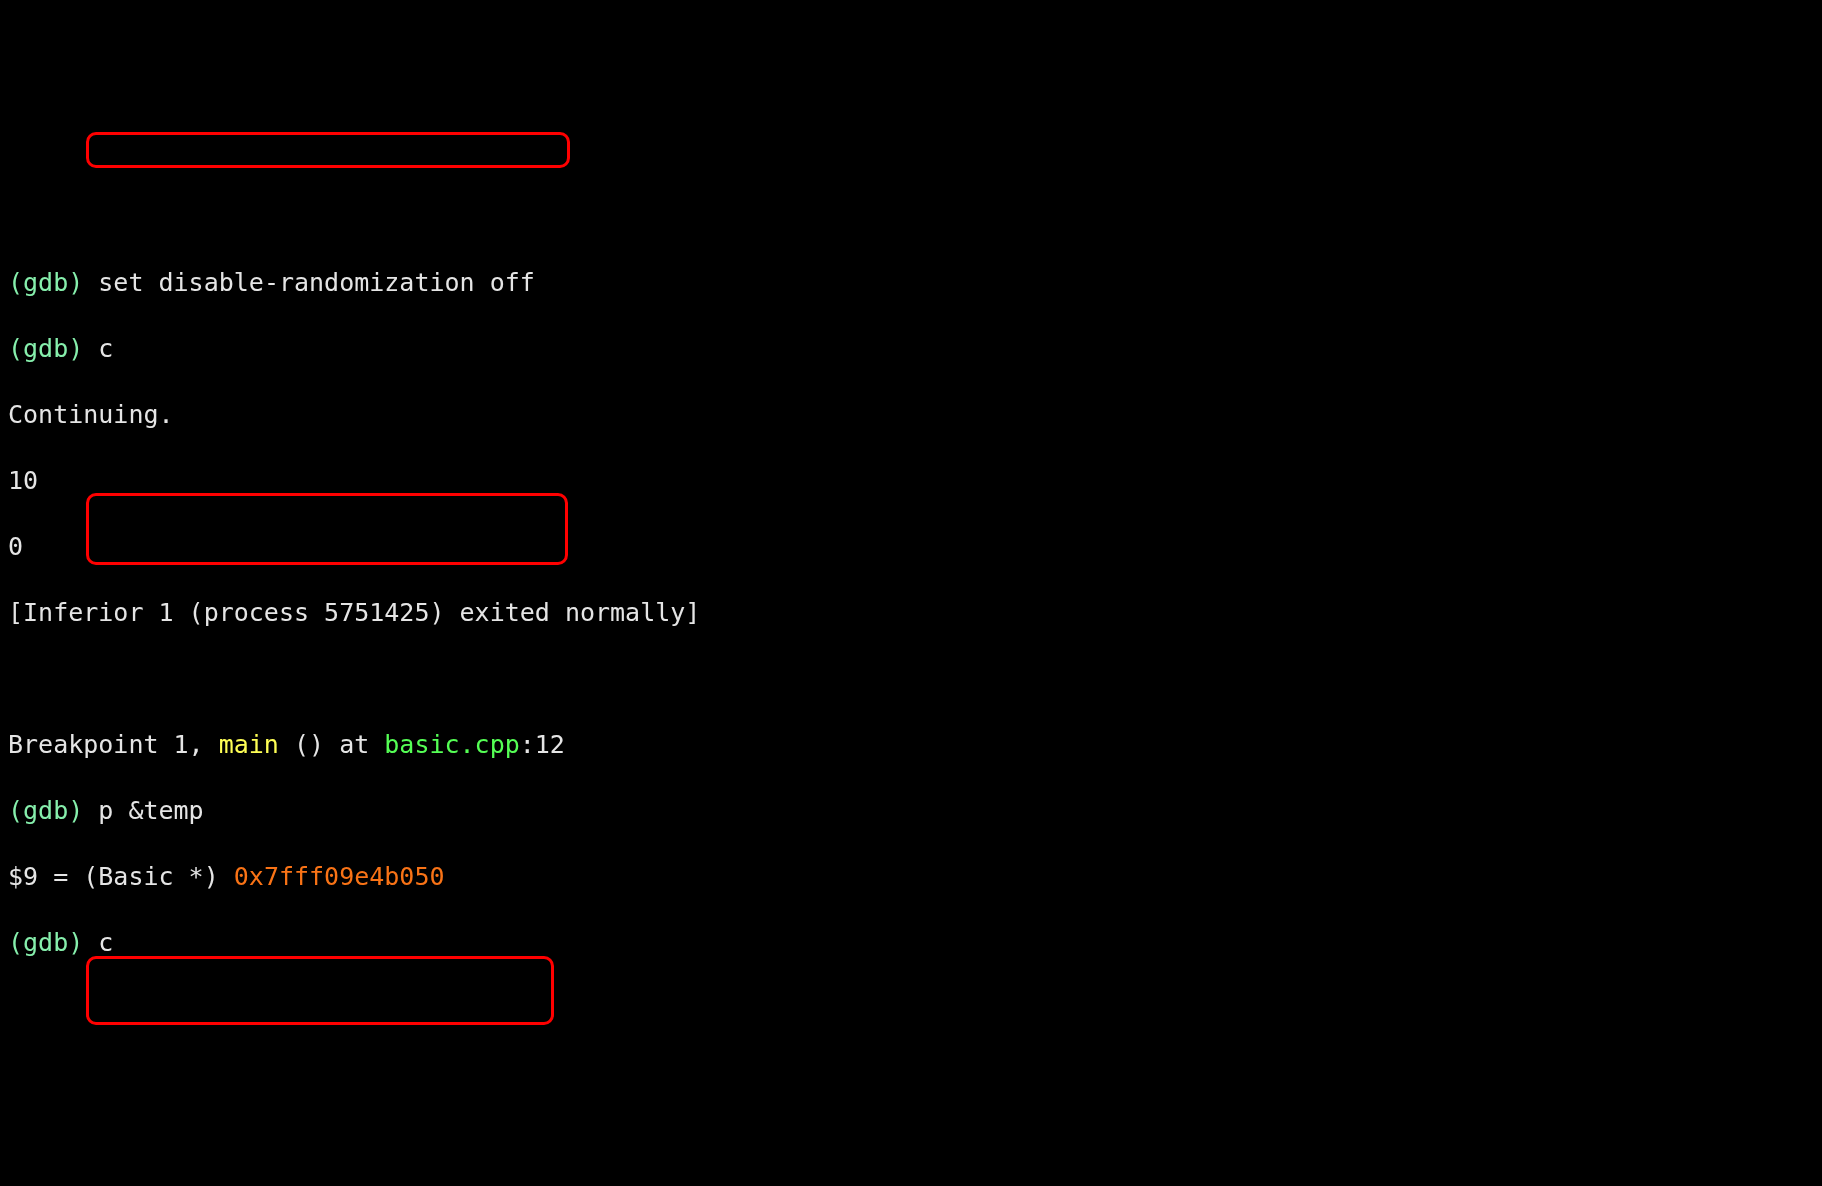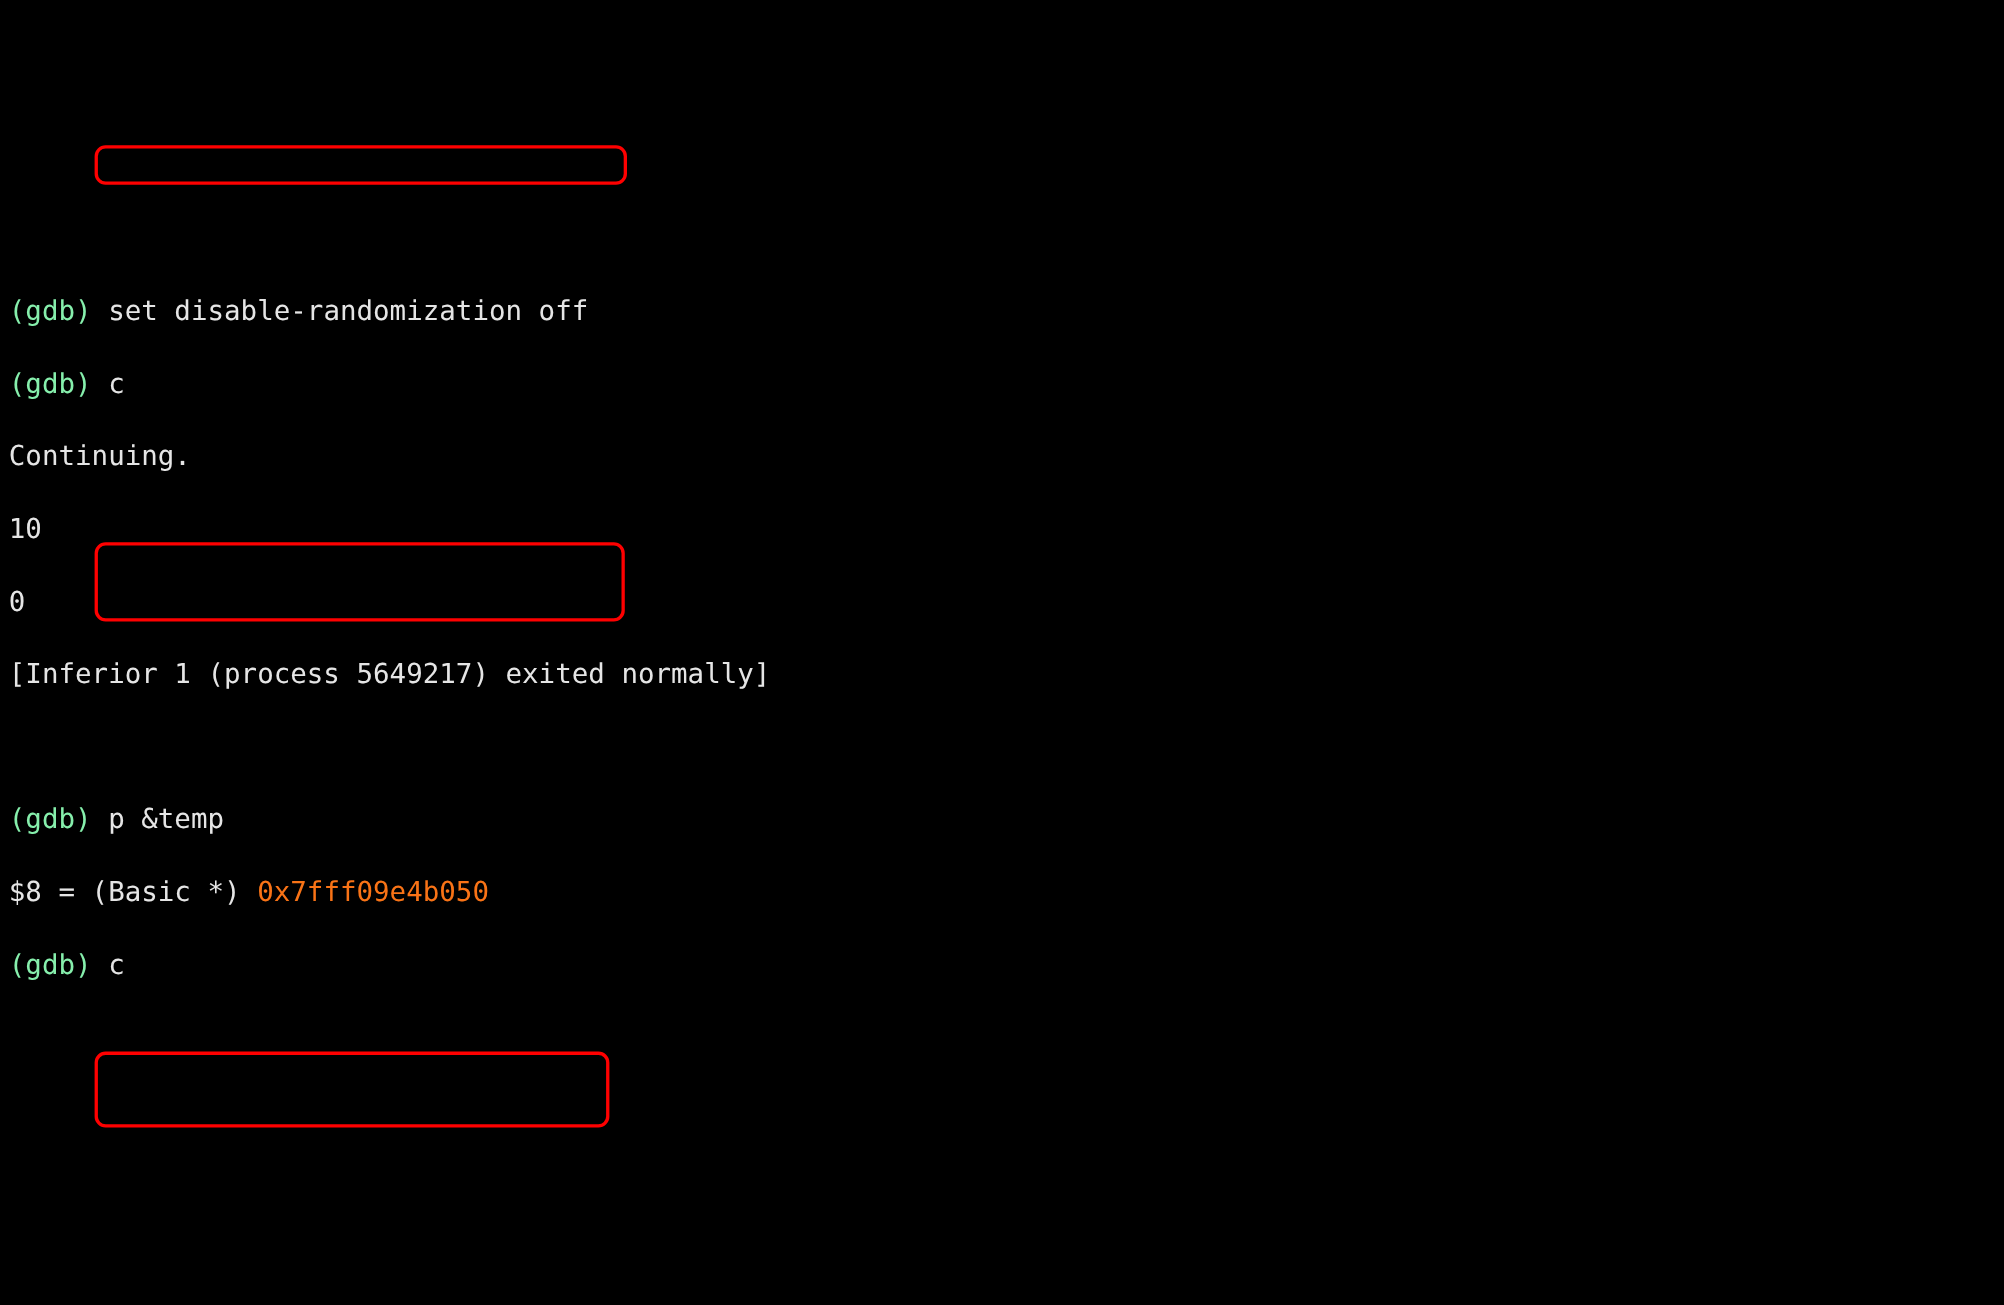--- a/index.html
+++ b/index.html
@@ -80,24 +80,25 @@
 
 <div class="content">
 <div class="highlight-box" id="box1"></div>
 <div class="highlight-box" id="box2"></div>
 <div class="highlight-box" id="box3"></div>
 <div class="line"><span class="prompt">(gdb) </span><span class="white">set disable-randomization off</span></div>
 <div class="line"><span class="prompt">(gdb) </span><span class="white">c</span></div>
 <div class="line"><span class="white">Continuing.</span></div>
 <div class="line"><span class="white">10</span></div>
 <div class="line"><span class="white">0</span></div>
-<div class="line"><span class="white">[Inferior 1 (process 5649217) exited normally]</span></div>
+<div class="line"><span class="white">[Inferior 1 (process 5751425) exited normally]</span></div>
 <div class="line"><span></span>&nbsp;</div>
+<div class="line"><span class="white">Breakpoint 1, </span><span class="yellow">main</span><span class="white"> () at </span><span class="green">basic.cpp</span><span class="white">:12</span></div>
 <div class="line"><span class="prompt">(gdb) </span><span class="white">p &amp;temp</span></div>
-<div class="line"><span class="white">$8 = (Basic *) </span><span class="blue">0x7fff09e4b050</span></div>
+<div class="line"><span class="white">$9 = (Basic *) </span><span class="blue">0x7fff09e4b050</span></div>
 <div class="line"><span class="prompt">(gdb) </span><span class="white">c</span></div>
 
 
 
 
 
 
 
 
 

